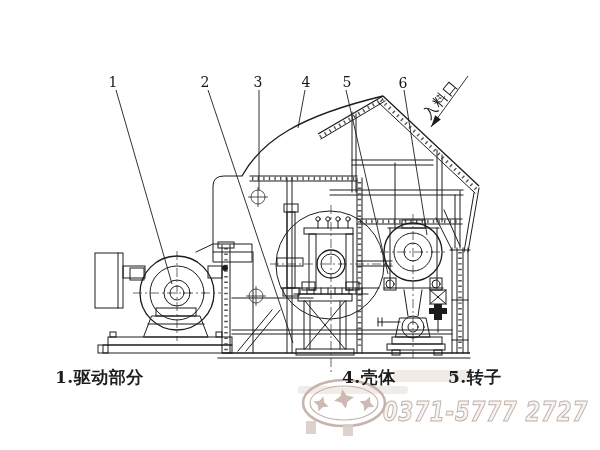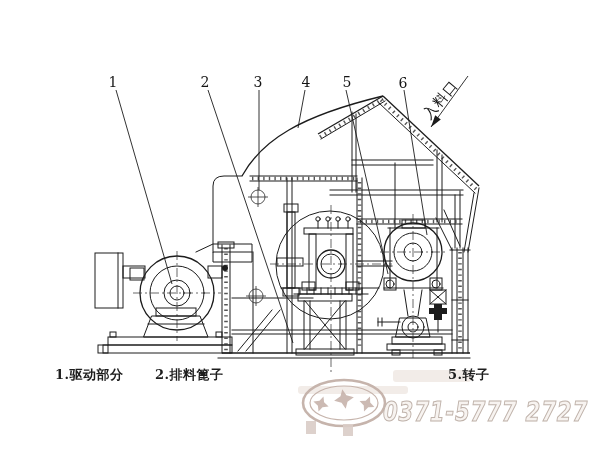--- a/index.html
+++ b/index.html
@@ -22,21 +22,21 @@
   .wmstar{fill:#c3aea6;stroke:none;opacity:.85;}
   .wmglyph{fill:#d9ccc6;stroke:none;opacity:.9;}
   .wmstreak{fill:#efe7e2;stroke:none;opacity:.8;}
   .phone{
     font-family:"DejaVu Sans","Liberation Sans",sans-serif;
     font-weight:bold;font-style:italic;font-size:26px;
     fill:#f7f3f0;stroke:#bfb2aa;stroke-width:1.1;letter-spacing:1px;
   }
   .caption{position:absolute;top:366px;left:0;width:600px;height:24px;}
   .caption span{
-    position:absolute;white-space:nowrap;font-size:13px;font-weight:600;color:#1d1d1d;
+    position:absolute;white-space:nowrap;font-size:17px;font-weight:600;color:#1d1d1d;
     font-family:"DejaVu Serif","Liberation Serif",serif;letter-spacing:.5px;
   }
   .c1{left:55px;} .c2{left:155px;} .c3{left:257px;} .c4{left:342px;} .c5{left:404px;margin-left:44px;} .c6{left:468px;}
 </style>
 </head>
 <body>
 
 <div id="stage">
 <svg width="600" height="450" viewBox="0 0 600 450">
 
@@ -281,15 +281,15 @@
     <text class="callout" x="347" y="87" text-anchor="middle">5</text>
     <text class="callout" x="403" y="88" text-anchor="middle">6</text>
   </g>
 
   <text class="phone" x="383" y="421" textLength="205" lengthAdjust="spacingAndGlyphs">0371-5777 2727</text>
 </svg>
 </div>
 
 <div class="caption">
   <span class="c1">1.驱动部分</span>
-  <span class="c2">2.排料篦子</span>
+  <span class="c4">4.壳体</span>
   <span class="c5">5.转子</span>
 </div>
 
 </body></html>

